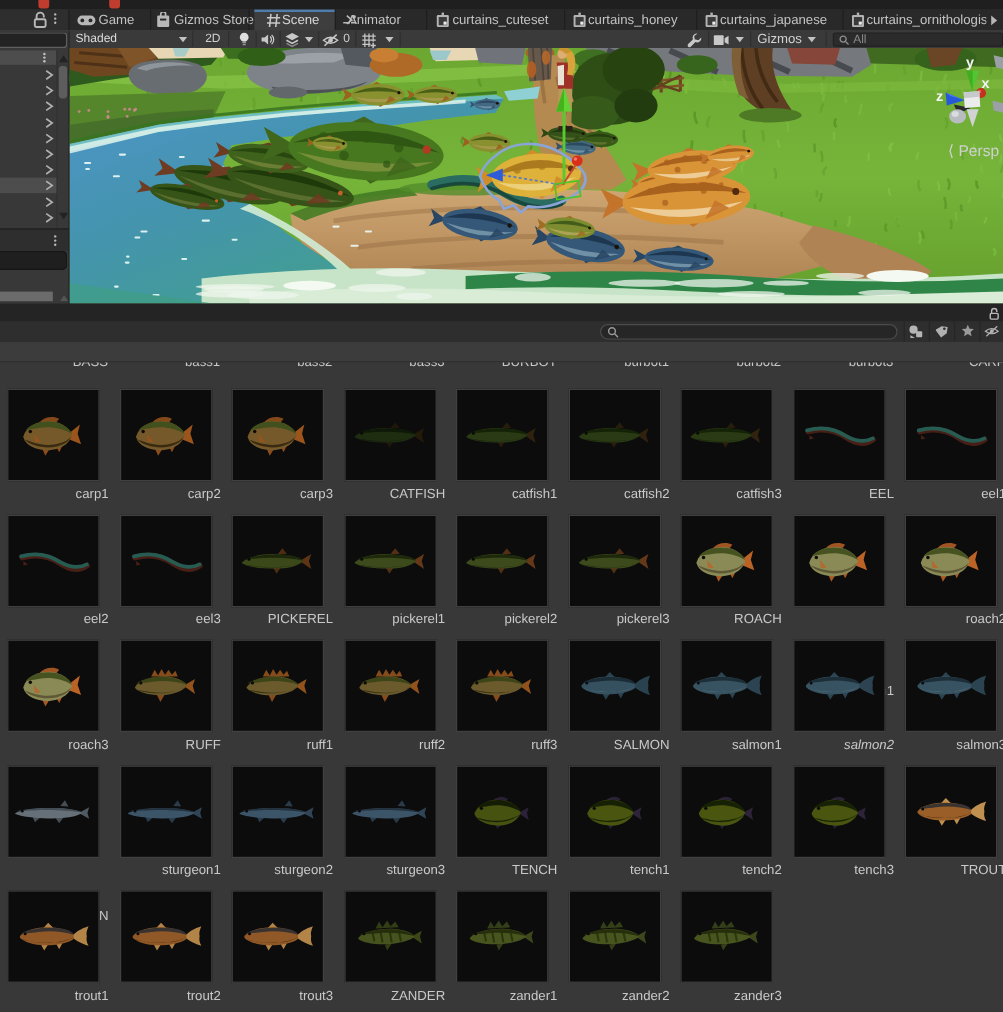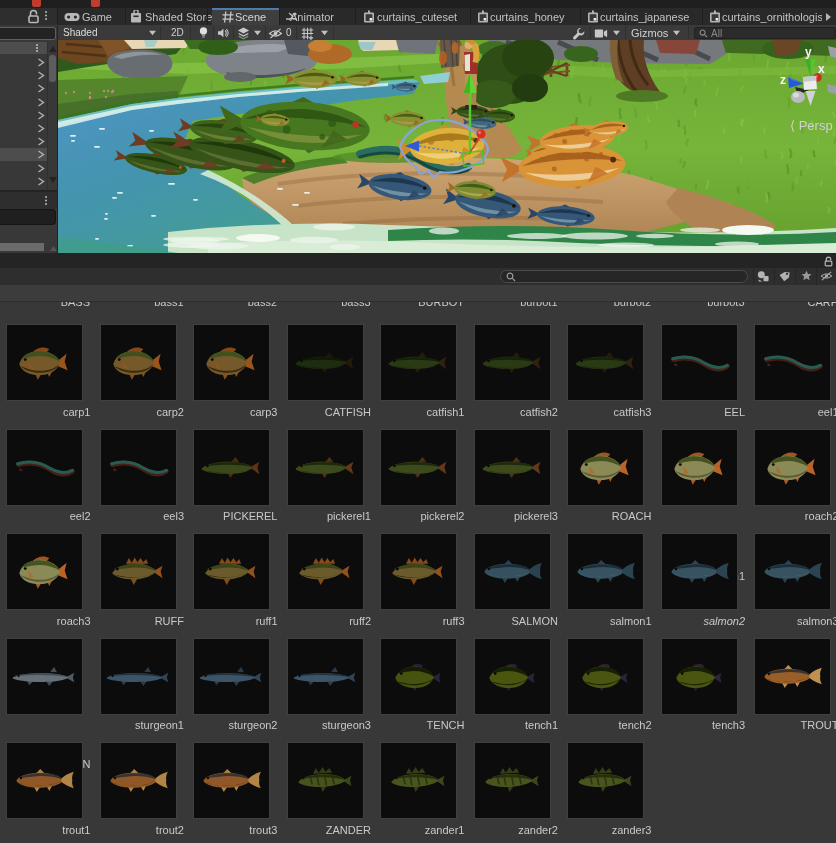--- a/index.html
+++ b/index.html
@@ -27,21 +27,21 @@
 <circle cx="4.6" cy="5" r="1.6" fill="#292929"></circle>
       <circle cx="11.4" cy="5" r="1.6" fill="#292929"></circle>
 </svg>
 <div class="abs tabtxt" style="left:82px;top:11px;">Game</div>
 <div class="abs" style="left:125px;top:8px;width:1px;height:17px;background:#1e1e1e;"></div>
 <svg class="abs" style="left:130px;top:10px" width="12" height="13" viewBox="0 0 12 13">
 <rect x="1" y="3" width="10" height="9.5" rx="1" fill="#b8b8b8"></rect>
 <path d="M4 4 L4 1.7 A2 2 0 0 1 8 1.7 L8 4" fill="none" stroke="#b8b8b8" stroke-width="1.4"></path>
 <rect x="3.4" y="5.5" width="5.2" height="1.6" fill="#292929"></rect>
 </svg>
-<div class="abs tabtxt" style="left:145px;top:11px;">Shaded Store</div>
+<div class="abs tabtxt" style="left:145px;top:11px;">Gizmos Store</div>
 <div class="abs" style="left:207px;top:8px;width:1px;height:17px;background:#1e1e1e;"></div>
 <div class="abs" style="left:212px;top:8px;width:67px;height:17px;background:#3e3e3e;border-top:2px solid #4f7dab;"></div>
 <svg class="abs" style="left:222px;top:11px" width="12" height="12" viewBox="0 0 12 12">
 <g stroke="#c8c8c8" stroke-width="1.3" fill="none">
 <path d="M3.8 0.5 L2.6 11.5 M9 0.5 L7.8 11.5 M0.5 3.8 L11.5 3.8 M0.5 8.2 L11.5 8.2"></path>
 </g>
     </svg>
 <div class="abs tabtxt" style="left:235px;top:11px;color:#d6d6d6;">Scene</div>
 <div class="abs" style="left:279px;top:8px;width:1px;height:17px;background:#1e1e1e;"></div>
 <svg class="abs" style="left:285px;top:11px" width="13" height="11" viewBox="0 0 13 11">

